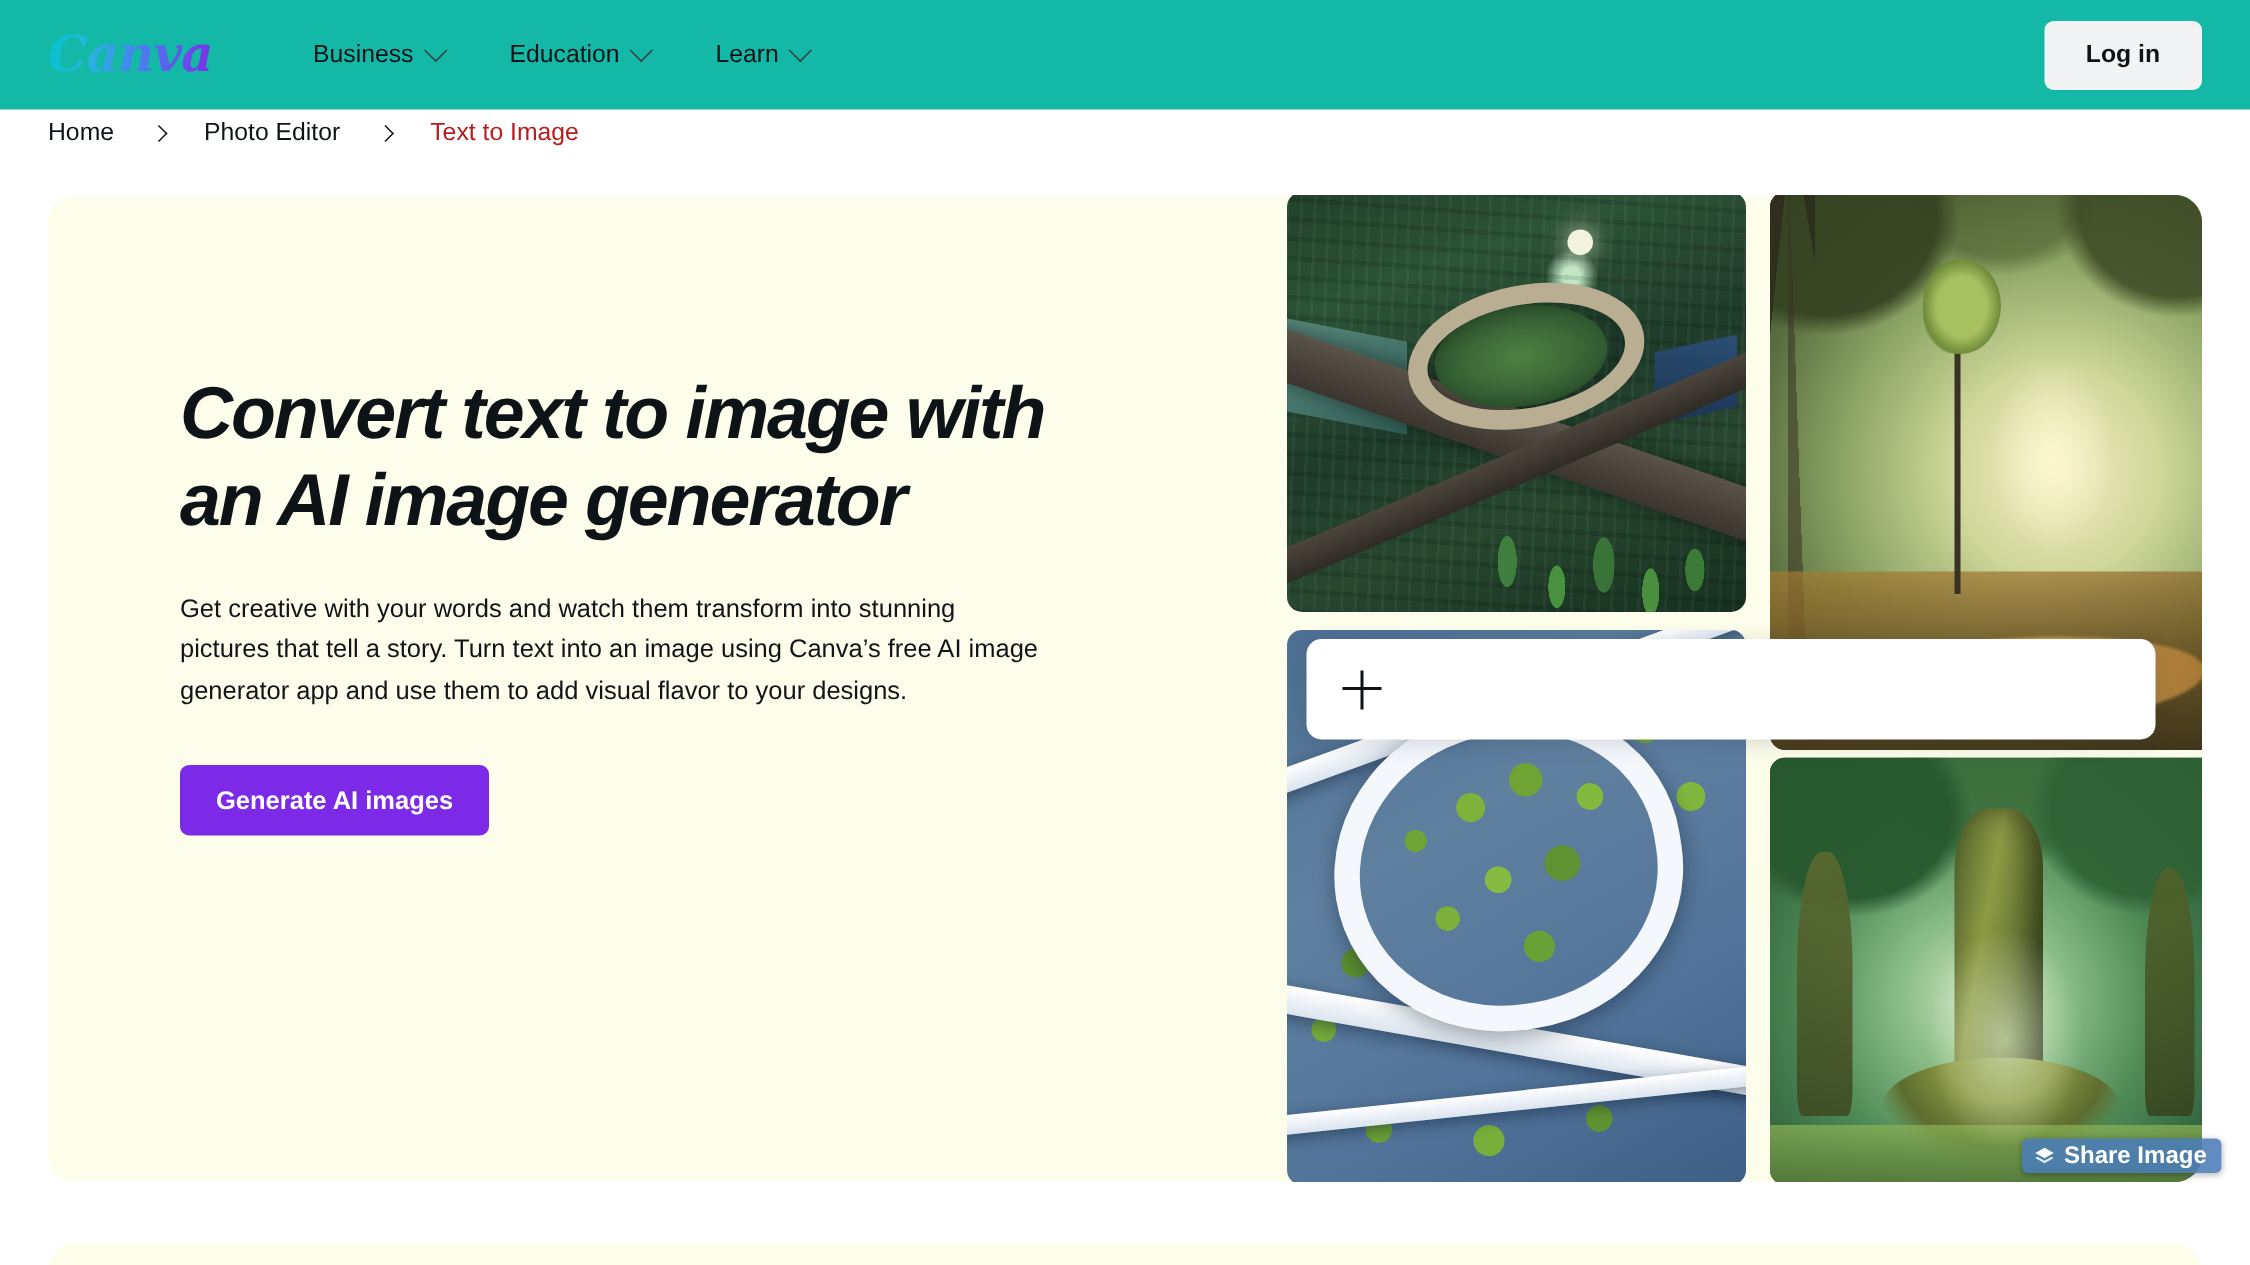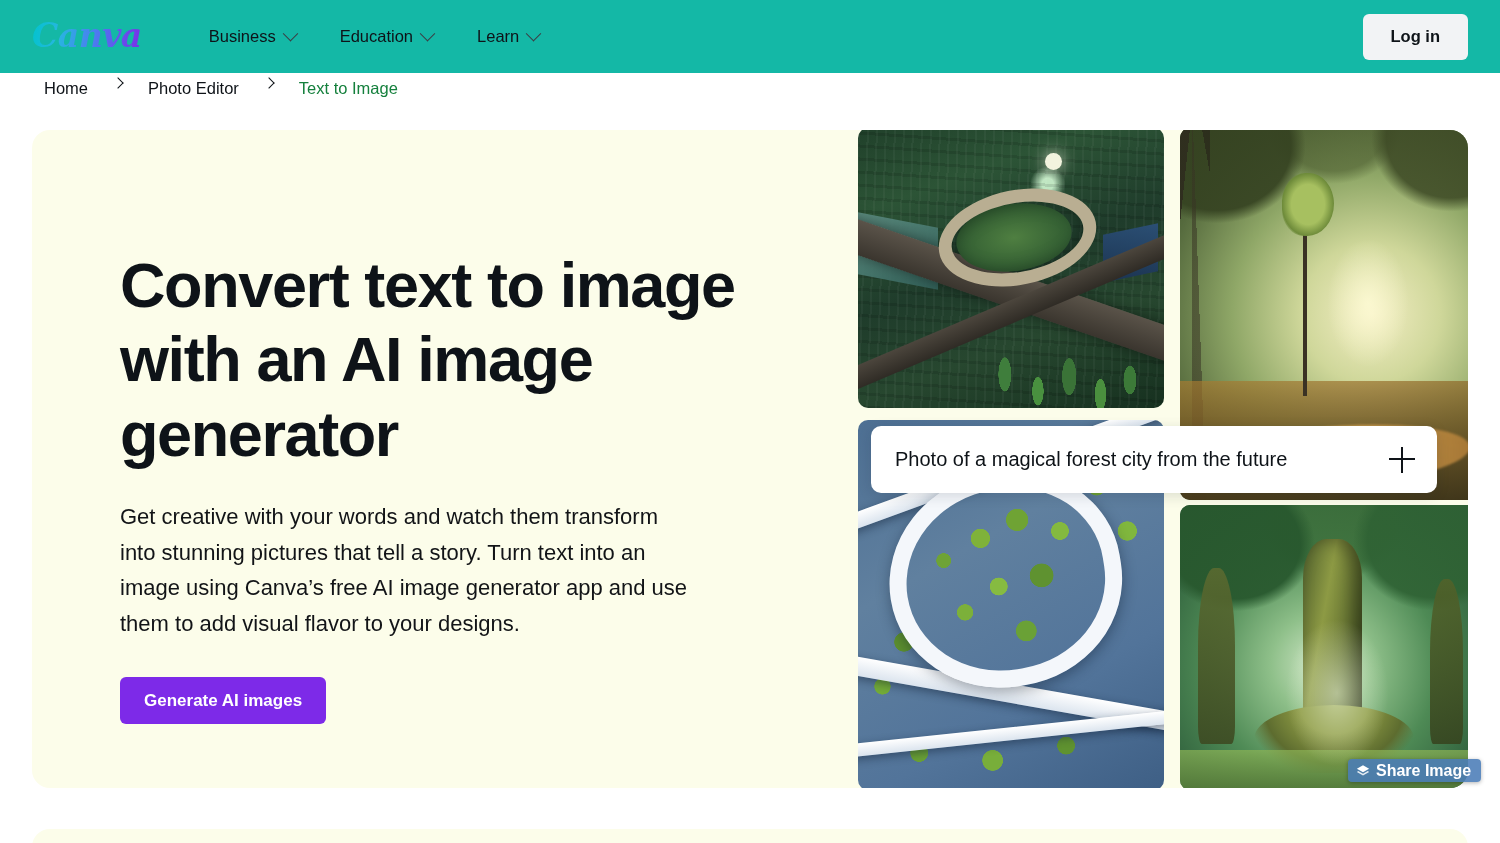--- a/index.html
+++ b/index.html
@@ -78,26 +78,25 @@
     font-family: "Liberation Sans", sans-serif;
     padding: 0 28px;
     height: 46px;
     border-radius: 6px;
     cursor: pointer;
   }
 
   
   .breadcrumb {
     position: absolute; top: 79px; left: 32px;
-    display: flex; gap: 20px;
+    display: flex; align-items: center; gap: 20px;
     font-size: 16.5px;
-    margin-left: 12px;
   }
   .crumb { color: #0e1318; cursor: pointer; }
-  .crumb.muted { color: #15803d; cursor: default; }
+  .crumb.muted { color: #b91c1c; cursor: default; }
   .crumb-sep {
     width: 8px; height: 8px;
     border-right: 1.8px solid #0e1318;
     border-top: 1.8px solid #0e1318;
     transform: rotate(45deg);
     margin: 0 6px;
   }
 
   
   .hero {
@@ -107,29 +106,30 @@
     background: #fcfdea;
     border-radius: 18px;
     overflow: hidden;
   }
   .hero-left {
     position: absolute;
     top: 118px; left: 88px;
     width: 640px;
   }
   .hero-title {
-    font-size: 63px;
+    font-size: 49px;
     line-height: 1.18;
     font-weight: 700;
     letter-spacing: -1.4px;
     color: #0e1318;
+    font-style: italic;
   }
   .hero-sub {
     margin-top: 28px;
-    font-size: 22px;
+    font-size: 17px;
     line-height: 1.62;
     color: #121417;
     max-width: 575px;
   }
   .hero-cta {
     margin-top: 36px;
     display: inline-block;
     background: #7d2ae8;
     color: #ffffff;
     font-size: 17px;
@@ -515,21 +515,20 @@
         <div class="bigtree-roots"></div>
         <div class="bigtree-ground"></div>
         <div class="bigtree-mist"></div>
       </div>
     </div>
 
   </div>
 </div>
 
 <div class="prompt-bar">
-  <span class="prompt-text">Photo of a magical forest city from the future</span>
   <span class="plus-icon"></span>
 </div>
 
 <div class="share-badge">
   <svg class="layers-icon" viewBox="0 0 24 24">
     <path d="M12 2 1.5 8 12 14l10.5-6L12 2z" fill="#ffffff"></path>
     <path d="M3.8 12.2 1.5 13.6 12 19.6l10.5-6-2.3-1.4L12 16.8 3.8 12.2z" fill="#ffffff" opacity=".85"></path>
   </svg>
   <span>Share Image</span>
 </div>

